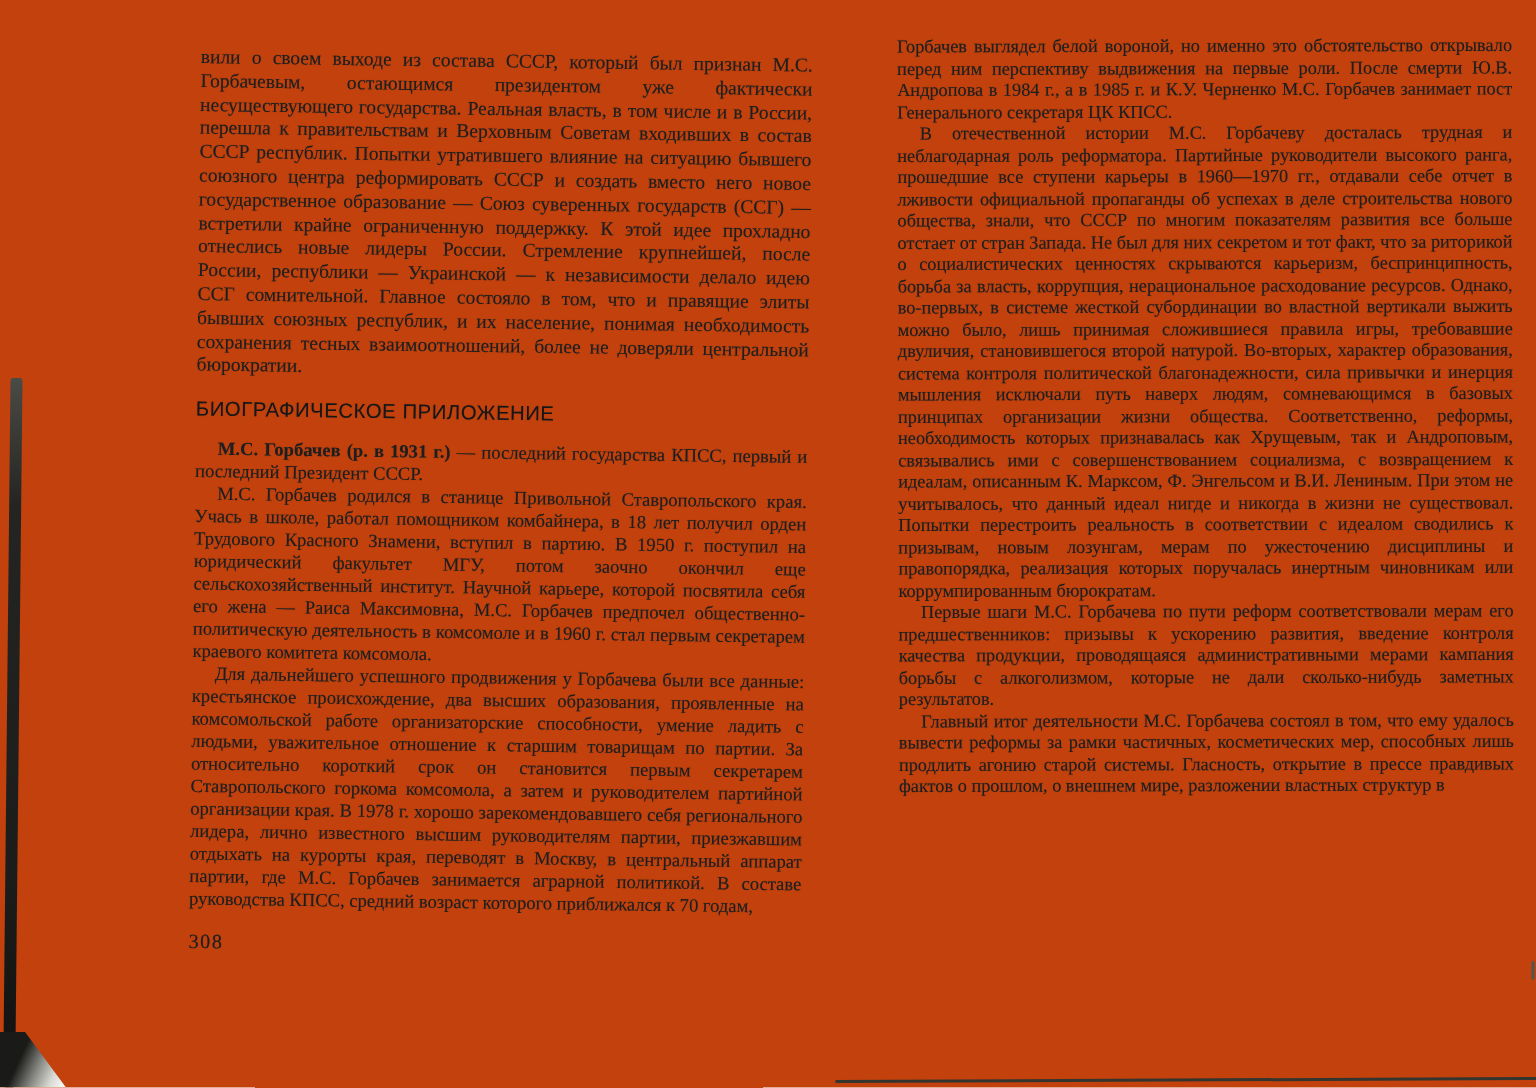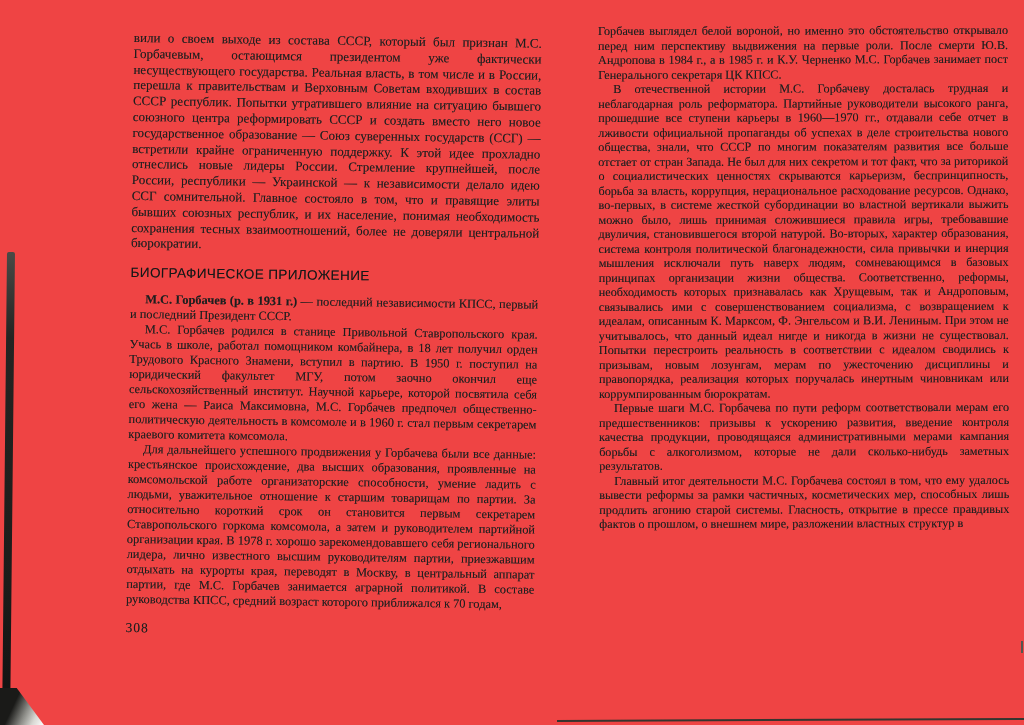--- a/index.html
+++ b/index.html
@@ -7,21 +7,21 @@
     padding: 0;
     width: 1024px;
     height: 725px;
     overflow: hidden;
     background: #ffffff;
   }
   .scan {
     position: relative;
     width: 1024px;
     height: 725px;
-    background: #ef4444;
+    background: #c2410c;
     font-family: "Liberation Serif", "DejaVu Serif", serif;
     color: #1e1e1e;
   }
   
   .page-col {
     position: absolute;
     text-align: justify;
     text-shadow: 0 0 0.5px rgba(45,45,45,0.55);
   }
   .page-col p { margin: 0; }
@@ -98,21 +98,21 @@
 
   <div class="spine-shadow"></div>
   <div class="spine-corner"></div>
   <div class="scan-edge-line"></div>
   <div class="scan-corner-mark"></div>
 
   <div class="page-col left-col">
     <p class="no-indent">вили о своем выходе из состава СССР, который был признан М.С. Горбачевым, остающимся президентом уже фактически несуществующего государства. Реальная власть, в том числе и в России, перешла к правительствам и Верховным Советам входивших в состав СССР республик. Попытки утратившего влияние на ситуацию бывшего союзного центра реформировать СССР и создать вместо него новое государственное образование — Союз суверенных государств (ССГ) — встретили крайне ограниченную поддержку. К этой идее прохладно отнеслись новые лидеры России. Стремление крупнейшей, после России, республики — Украинской — к независимости делало идею ССГ сомнительной. Главное состояло в том, что и правящие элиты бывших союзных республик, и их население, понимая необходимость сохранения тесных взаимоотношений, более не доверяли центральной бюрократии.</p>
     <p class="section-heading">БИОГРАФИЧЕСКОЕ ПРИЛОЖЕНИЕ</p>
     <div class="bio">
-      <p class="indent"><b>М.С. Горбачев (р. в 1931 г.)</b><span> — последний независимости КПСС, первый и последний Президент СССР.</span></p>
+      <p class="indent"><b>М.С. Горбачев (р. в 1931 г.)</b><span> — последний государства КПСС, первый и последний Президент СССР.</span></p>
       <p class="indent">М.С. Горбачев родился в станице Привольной Ставропольского края. Учась в школе, работал помощником комбайнера, в 18 лет получил орден Трудового Красного Знамени, вступил в партию. В 1950 г. поступил на юридический факультет МГУ, потом заочно окончил еще сельскохозяйственный институт. Научной карьере, которой посвятила себя его жена — Раиса Максимовна, М.С. Горбачев предпочел общественно-политическую деятельность в комсомоле и в 1960 г. стал первым секретарем краевого комитета комсомола.</p>
       <p class="indent">Для дальнейшего успешного продвижения у Горбачева были все данные: крестьянское происхождение, два высших образования, проявленные на комсомольской работе организаторские способности, умение ладить с людьми, уважительное отношение к старшим товарищам по партии. За относительно короткий срок он становится первым секретарем Ставропольского горкома комсомола, а затем и руководителем партийной организации края. В 1978 г. хорошо зарекомендовавшего себя регионального лидера, лично известного высшим руководителям партии, приезжавшим отдыхать на курорты края, переводят в Москву, в центральный аппарат партии, где М.С. Горбачев занимается аграрной политикой. В составе руководства КПСС, средний возраст которого приближался к 70 годам,</p>
     </div>
     <p class="pagenum pagenum-left">308</p>
   </div>
 
   <div class="page-col right-col">
     <p class="no-indent">Горбачев выглядел белой вороной, но именно это обстоятельство открывало перед ним перспективу выдвижения на первые роли. После смерти Ю.В. Андропова в 1984 г., а в 1985 г. и К.У. Черненко М.С. Горбачев занимает пост Генерального секретаря ЦК КПСС.</p>
     <p class="indent">В отечественной истории М.С. Горбачеву досталась трудная и неблагодарная роль реформатора. Партийные руководители высокого ранга, прошедшие все ступени карьеры в 1960—1970 гг., отдавали себе отчет в лживости официальной пропаганды об успехах в деле строительства нового общества, знали, что СССР по многим показателям развития все больше отстает от стран Запада. Не был для них секретом и тот факт, что за риторикой о социалистических ценностях скрываются карьеризм, беспринципность, борьба за власть, коррупция, нерациональное расходование ресурсов. Однако, во-первых, в системе жесткой субординации во властной вертикали выжить можно было, лишь принимая сложившиеся правила игры, требовавшие двуличия, становившегося второй натурой. Во-вторых, характер образования, система контроля политической благонадежности, сила привычки и инерция мышления исключали путь наверх людям, сомневающимся в базовых принципах организации жизни общества. Соответственно, реформы, необходимость которых признавалась как Хрущевым, так и Андроповым, связывались ими с совершенствованием социализма, с возвращением к идеалам, описанным К. Марксом, Ф. Энгельсом и В.И. Лениным. При этом не учитывалось, что данный идеал нигде и никогда в жизни не существовал. Попытки перестроить реальность в соответствии с идеалом сводились к призывам, новым лозунгам, мерам по ужесточению дисциплины и правопорядка, реализация которых поручалась инертным чиновникам или коррумпированным бюрократам.</p>
     <p class="indent">Первые шаги М.С. Горбачева по пути реформ соответствовали мерам его предшественников: призывы к ускорению развития, введение контроля качества продукции, проводящаяся административными мерами кампания борьбы с алкоголизмом, которые не дали сколько-нибудь заметных результатов.</p>

